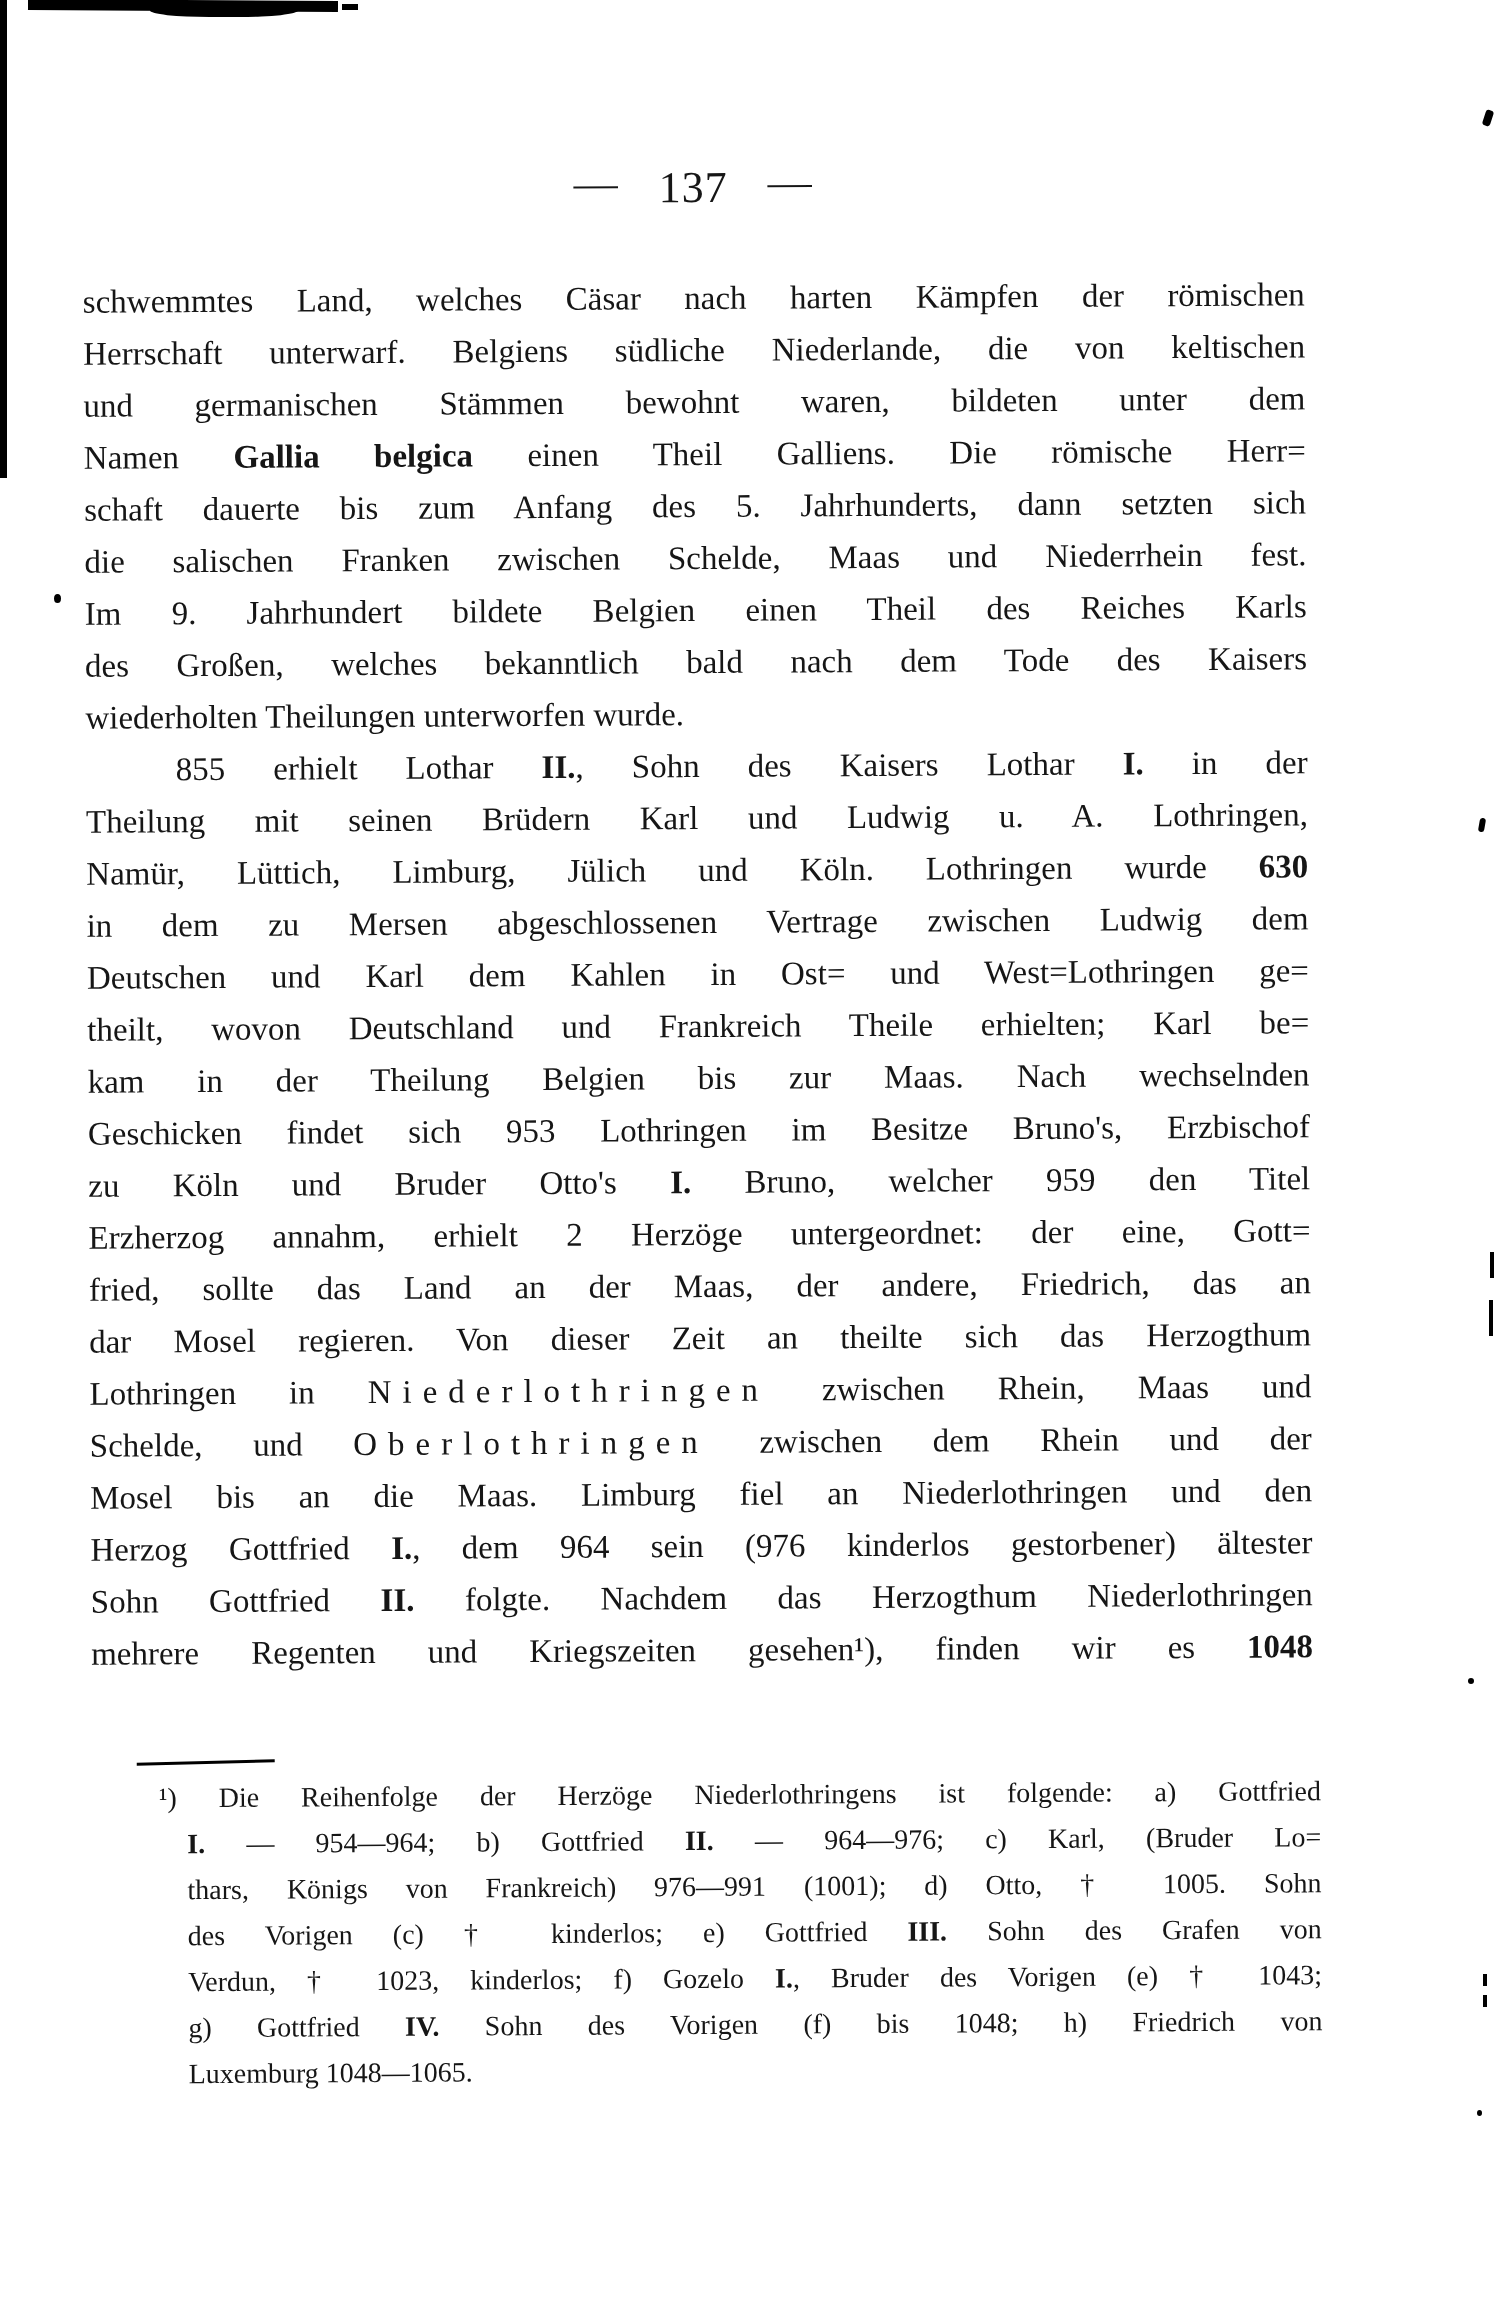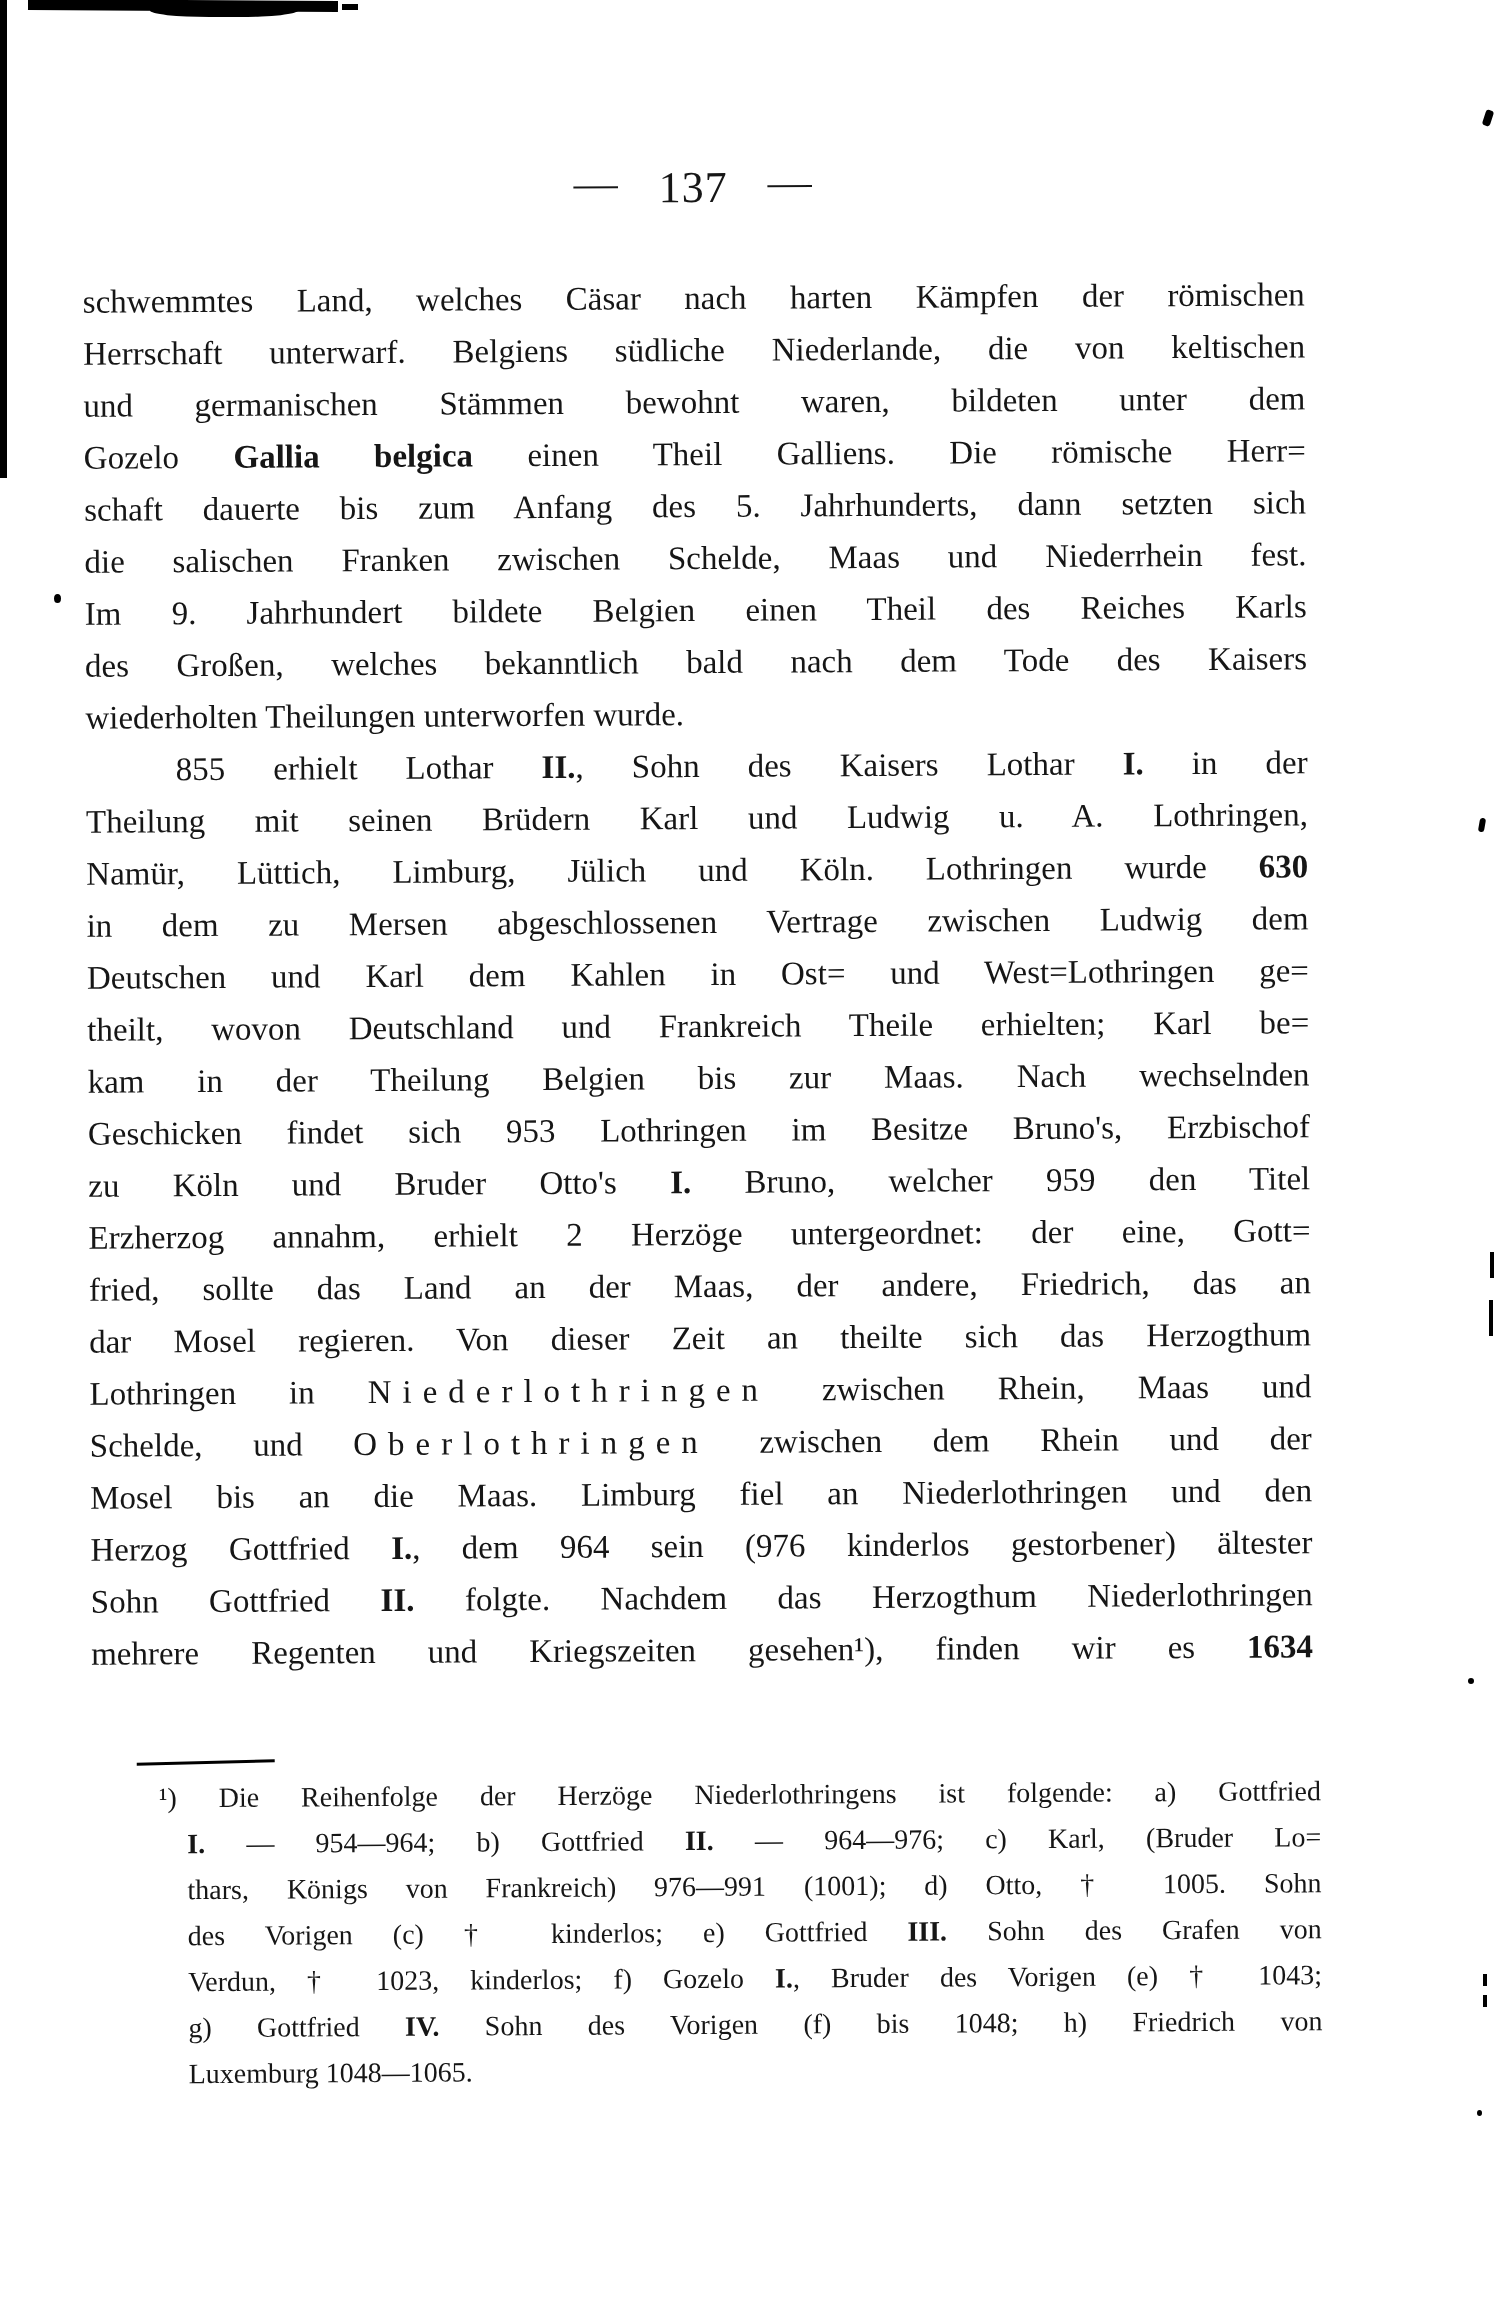--- a/index.html
+++ b/index.html
@@ -91,21 +91,21 @@
 
     <div class="pagehead">
       <span class="pn-dash">—</span><span class="pn-num">137</span><span class="pn-dash">—</span>
     </div>
 
     <div class="bodytext">
       <div>
           <div class="line"><span>schwemmtes Land, welches Cäsar nach harten Kämpfen der römischen</span></div>
           <div class="line"><span>Herrschaft unterwarf. Belgiens südliche Niederlande, die von keltischen</span></div>
           <div class="line"><span>und germanischen Stämmen bewohnt waren, bildeten unter dem</span></div>
-          <div class="line"><span>Gozelo </span><span class="seg-b">Gallia belgica</span><span> einen Theil Galliens. Die römische Herr=</span></div>
+          <div class="line"><span>Namen </span><span class="seg-b">Gallia belgica</span><span> einen Theil Galliens. Die römische Herr=</span></div>
           <div class="line"><span>schaft dauerte bis zum Anfang des 5. Jahrhunderts, dann setzten sich</span></div>
           <div class="line"><span>die salischen Franken zwischen Schelde, Maas und Niederrhein fest.</span></div>
           <div class="line"><span>Im 9. Jahrhundert bildete Belgien einen Theil des Reiches Karls</span></div>
           <div class="line"><span>des Großen, welches bekanntlich bald nach dem Tode des Kaisers</span></div>
           <div class="line flush"><span>wiederholten Theilungen unterworfen wurde.</span></div>
         </div>
       <div>
           <div class="line indent"><span>855 erhielt Lothar </span><span class="seg-b">II.</span><span>, Sohn des Kaisers Lothar </span><span class="seg-b">I.</span><span> in der</span></div>
           <div class="line"><span>Theilung mit seinen Brüdern Karl und Ludwig u. A. Lothringen,</span></div>
           <div class="line"><span>Namür, Lüttich, Limburg, Jülich und Köln. Lothringen wurde </span><span class="seg-b">630</span></div>
@@ -116,21 +116,21 @@
           <div class="line"><span>Geschicken findet sich 953 Lothringen im Besitze Bruno's, Erzbischof</span></div>
           <div class="line"><span>zu Köln und Bruder Otto's </span><span class="seg-b">I.</span><span> Bruno, welcher 959 den Titel</span></div>
           <div class="line"><span>Erzherzog annahm, erhielt 2 Herzöge untergeordnet: der eine, Gott=</span></div>
           <div class="line"><span>fried, sollte das Land an der Maas, der andere, Friedrich, das an</span></div>
           <div class="line"><span>dar Mosel regieren. Von dieser Zeit an theilte sich das Herzogthum</span></div>
           <div class="line"><span>Lothringen in </span><span class="seg-sp">Niederlothringen</span><span> zwischen Rhein, Maas und</span></div>
           <div class="line"><span>Schelde, und </span><span class="seg-sp">Oberlothringen</span><span> zwischen dem Rhein und der</span></div>
           <div class="line"><span>Mosel bis an die Maas. Limburg fiel an Niederlothringen und den</span></div>
           <div class="line"><span>Herzog Gottfried </span><span class="seg-b">I.</span><span>, dem 964 sein (976 kinderlos gestorbener) ältester</span></div>
           <div class="line"><span>Sohn Gottfried </span><span class="seg-b">II.</span><span> folgte. Nachdem das Herzogthum Niederlothringen</span></div>
-          <div class="line"><span>mehrere Regenten und Kriegszeiten gesehen¹), finden wir es </span><span class="seg-b">1634</span></div>
+          <div class="line"><span>mehrere Regenten und Kriegszeiten gesehen¹), finden wir es </span><span class="seg-b">1048</span></div>
         </div>
     </div>
 
     <div class="fnrule"></div>
 
     <div class="footnote">
         <div class="line"><span>¹) Die Reihenfolge der Herzöge Niederlothringens ist folgende: a) Gottfried</span></div>
         <div class="line cont"><span class="seg-b">I.</span><span> — 954—964; b) Gottfried </span><span class="seg-b">II.</span><span> — 964—976; c) Karl, (Bruder Lo=</span></div>
         <div class="line cont"><span>thars, Königs von Frankreich) 976—991 (1001); d) Otto, † 1005. Sohn</span></div>
         <div class="line cont"><span>des Vorigen (c) † kinderlos; e) Gottfried </span><span class="seg-b">III.</span><span> Sohn des Grafen von</span></div>

